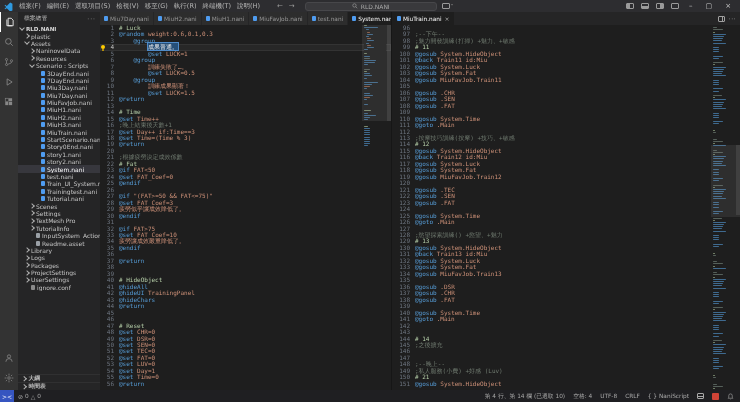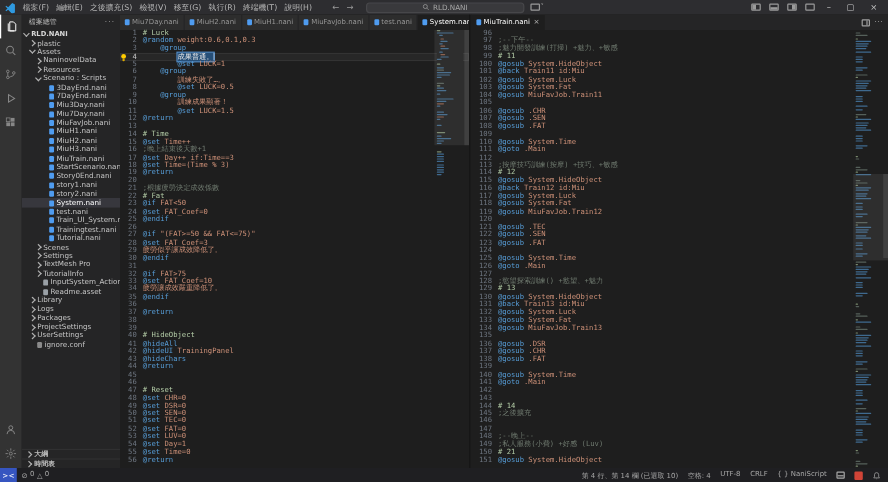--- a/index.html
+++ b/index.html
@@ -98,21 +98,21 @@
 
 <div class="window">
 
   <div class="titlebar">
     <svg class="logo" viewBox="0 0 16 16">
       <path fill="#2f9ae0" d="M11 1 5 7 2 5 1 6l3 3-3 3 1 1 3-2 6 6 4-2V3z"></path>
     </svg>
     <div class="menus" id="menus">
         <span class="menu">檔案(F)</span>
         <span class="menu">編輯(E)</span>
-        <span class="menu">之後擴充(S)</span>
+        <span class="menu">選取項目(S)</span>
         <span class="menu">檢視(V)</span>
         <span class="menu">移至(G)</span>
         <span class="menu">執行(R)</span>
         <span class="menu">終端機(T)</span>
         <span class="menu">說明(H)</span>
       </div>
     <div class="nav-arrows">
       <span>←</span>
       <span>→</span>
     </div>

